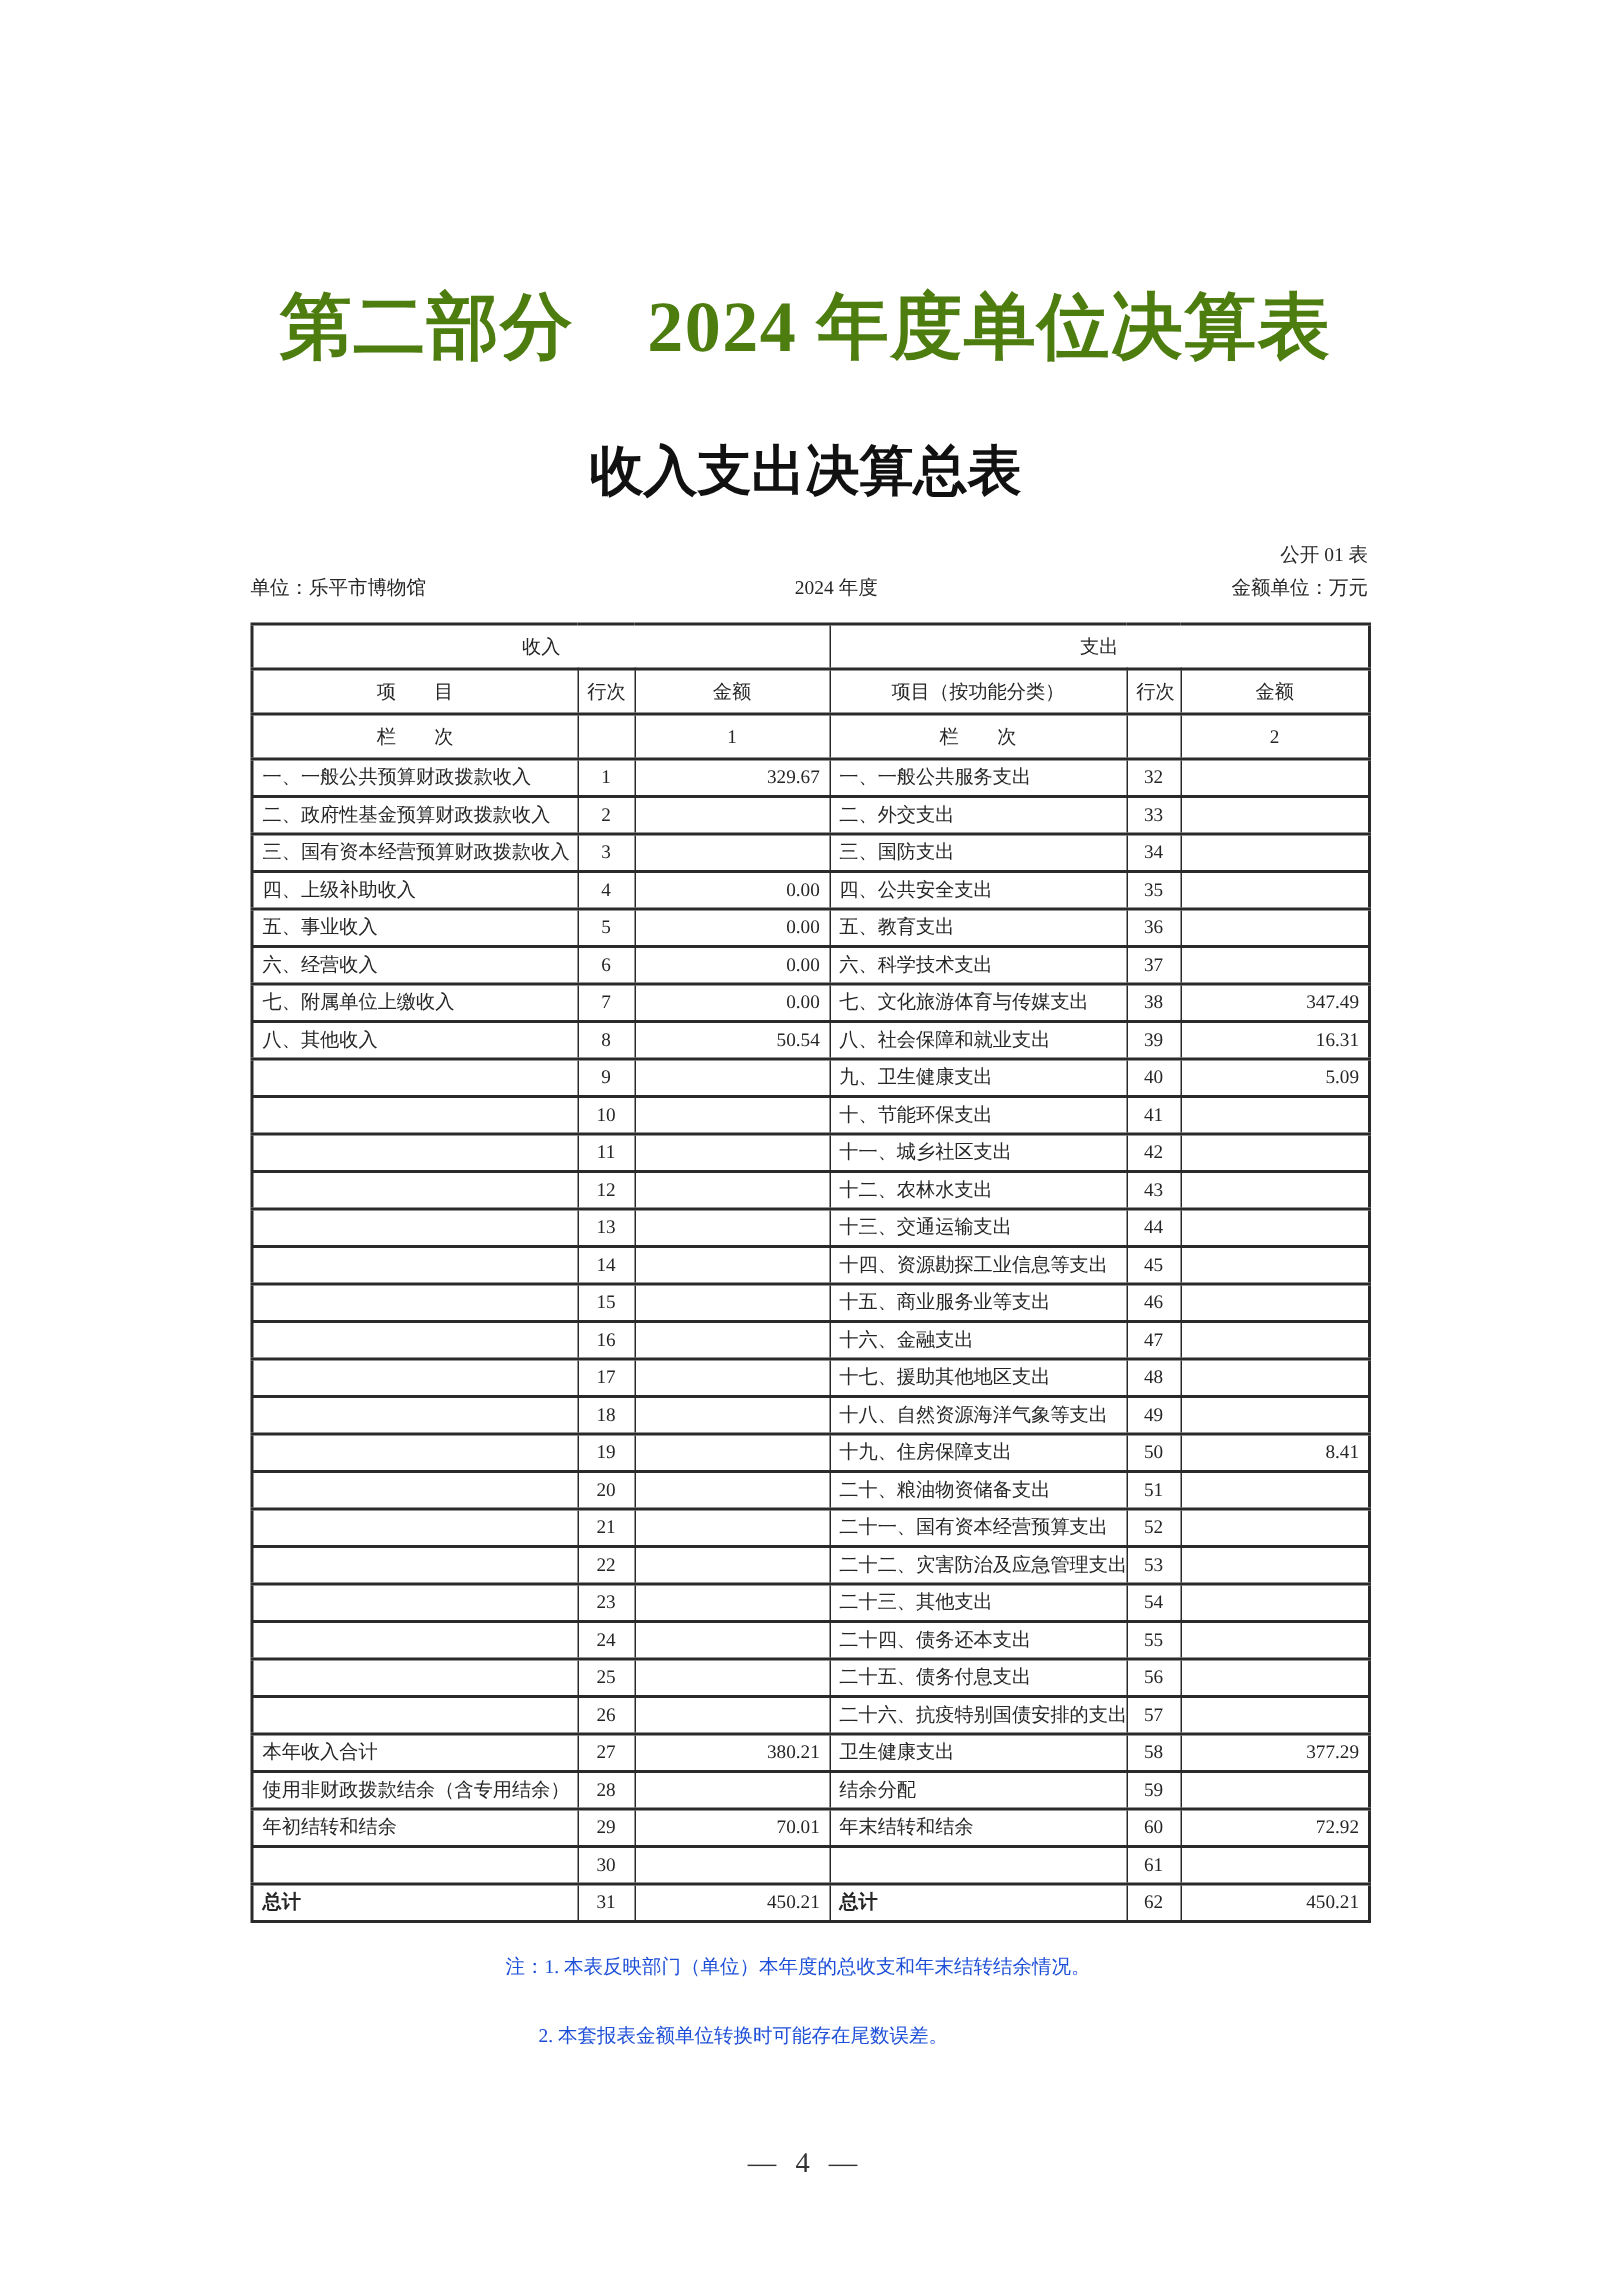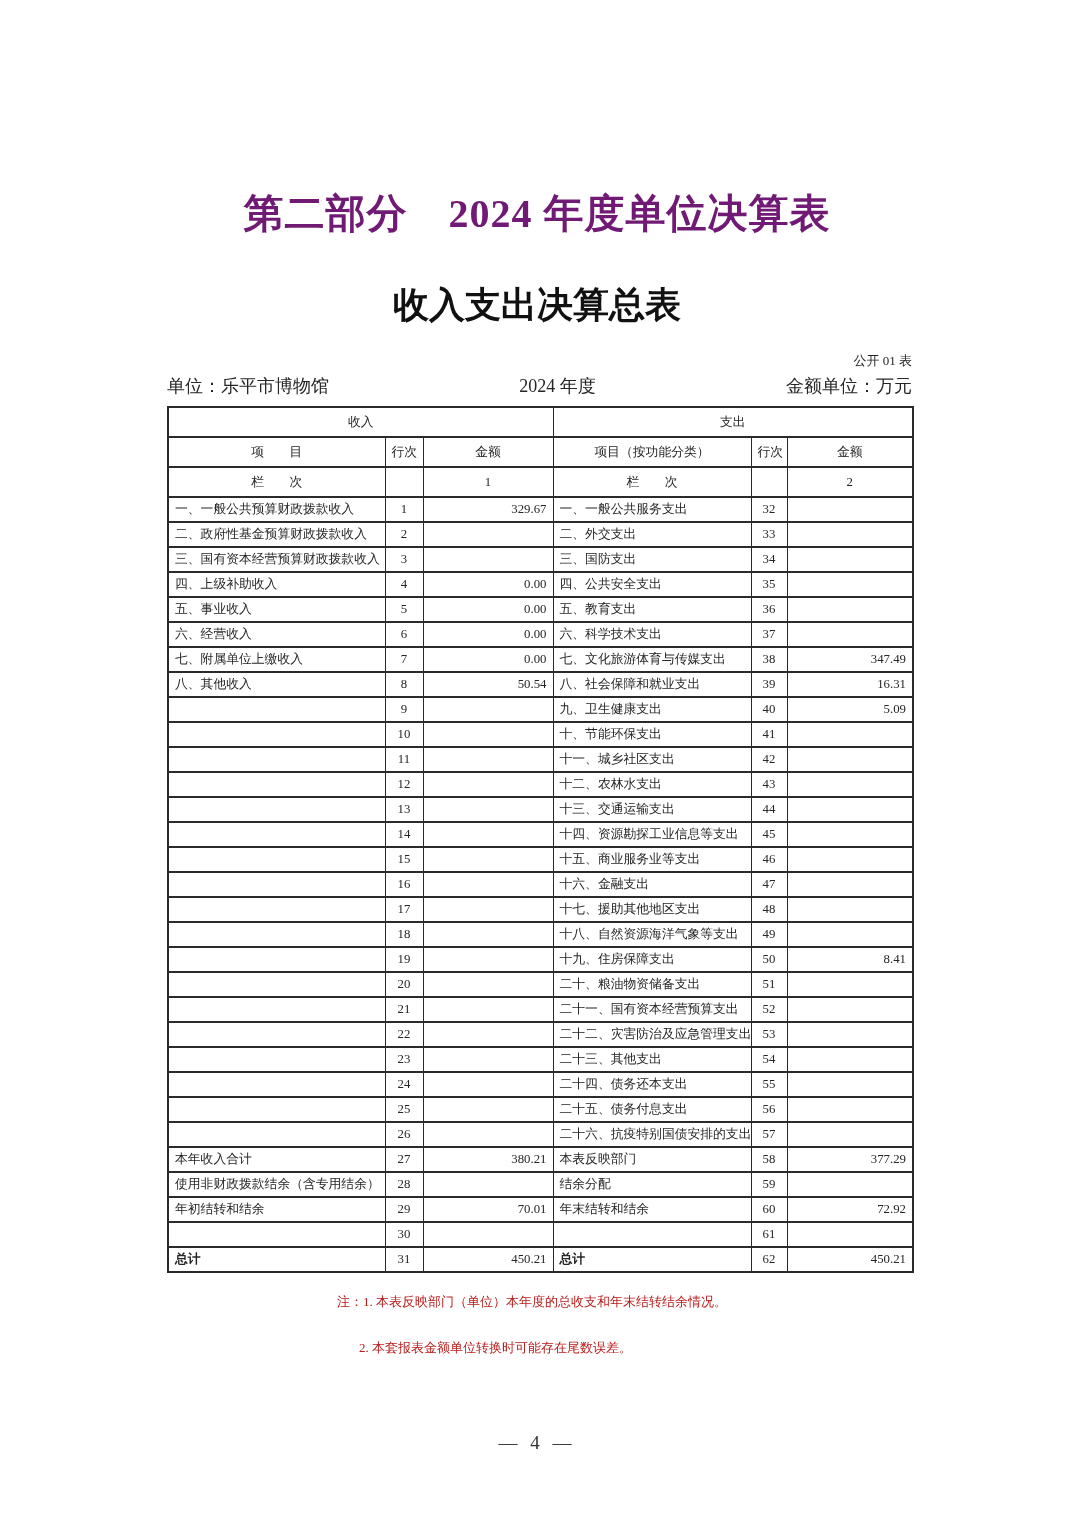--- a/index.html
+++ b/index.html
@@ -2,49 +2,49 @@
 <html><head>
 <meta charset="utf-8">
 <style>
   html,body { margin:0; padding:0; background:#fff; }
   .page {
     position:relative; width:1074px; height:1520px; background:#fff;
     color:#262626; font-family:"Liberation Serif","DejaVu Serif",serif;
     overflow:hidden;
   }
   .title {
-    padding-top:186px; text-align:center; font-size:40px; font-weight:bold;
-    color:#701a75; letter-spacing:1px;
+    padding-top:186px; text-align:center; font-size:48px; font-weight:bold;
+    color:#4d7c0f; letter-spacing:1px;
   }
   .subtitle {
     margin-top:40px; text-align:center; font-size:36px; font-weight:bold; color:#111;
   }
   .content { margin-left:167px; width:745px; }
   .table-code { margin-top:22px; text-align:right; font-size:13px; }
-  .meta-row { position:relative; height:26px; margin-top:4px; font-size:18px; }
+  .meta-row { position:relative; height:26px; margin-top:4px; font-size:13px; }
   .meta-row .left   { position:absolute; left:0; top:0; }
   .meta-row .center { position:absolute; left:18px; width:100%; text-align:center; top:0; }
   .meta-row .right  { position:absolute; right:0; top:0; }
   table.acct {
     margin-top:6px; border-collapse:collapse; table-layout:fixed;
     width:745px; font-size:12.8px; color:#262626;border-radius:20px;
   }
   table.acct th, table.acct td {
     border:solid #2a2a2a; border-width:2px 1px; padding:0 6px;
     overflow:hidden; white-space:nowrap;
   }
   table.acct { border:2px solid #2a2a2a; }
   table.acct thead th { font-weight:normal; height:28px; text-align:center; }
   table.acct td { height:23px; }
   td.item { text-align:left; padding-left:8px; }
   td.rowno { text-align:center; }
   td.amt { text-align:right; padding-right:7px; }
   td.indent { padding-left:22px; }
   td.total { text-align:left; font-weight:bold; }
-  .notes { margin-left:170px; margin-top:20px; font-size:13px; color:#b91c1c; }
+  .notes { margin-left:170px; margin-top:20px; font-size:13px; color:#1d4ed8; }
   .note-2 { margin-top:28px; margin-left:22px; }
   .page-number {
     position:absolute; left:0; top:1432px; width:100%;
     text-align:center; font-size:19px; color:#333; letter-spacing:4px;
   }
 </style>
 </head>
 <body>
 
 <div class="page">
@@ -297,21 +297,21 @@
     <td class="rowno">26</td>
     <td class="amt"></td>
     <td class="item">二十六、抗疫特别国债安排的支出</td>
     <td class="rowno">57</td>
     <td class="amt"></td>
   </tr>
           <tr>
     <td class="item">本年收入合计</td>
     <td class="rowno">27</td>
     <td class="amt">380.21</td>
-    <td class="item">本表反映部门</td>
+    <td class="item">卫生健康支出</td>
     <td class="rowno">58</td>
     <td class="amt">377.29</td>
   </tr>
           <tr>
     <td class="item indent">使用非财政拨款结余（含专用结余）</td>
     <td class="rowno">28</td>
     <td class="amt"></td>
     <td class="item indent">结余分配</td>
     <td class="rowno">59</td>
     <td class="amt"></td>

